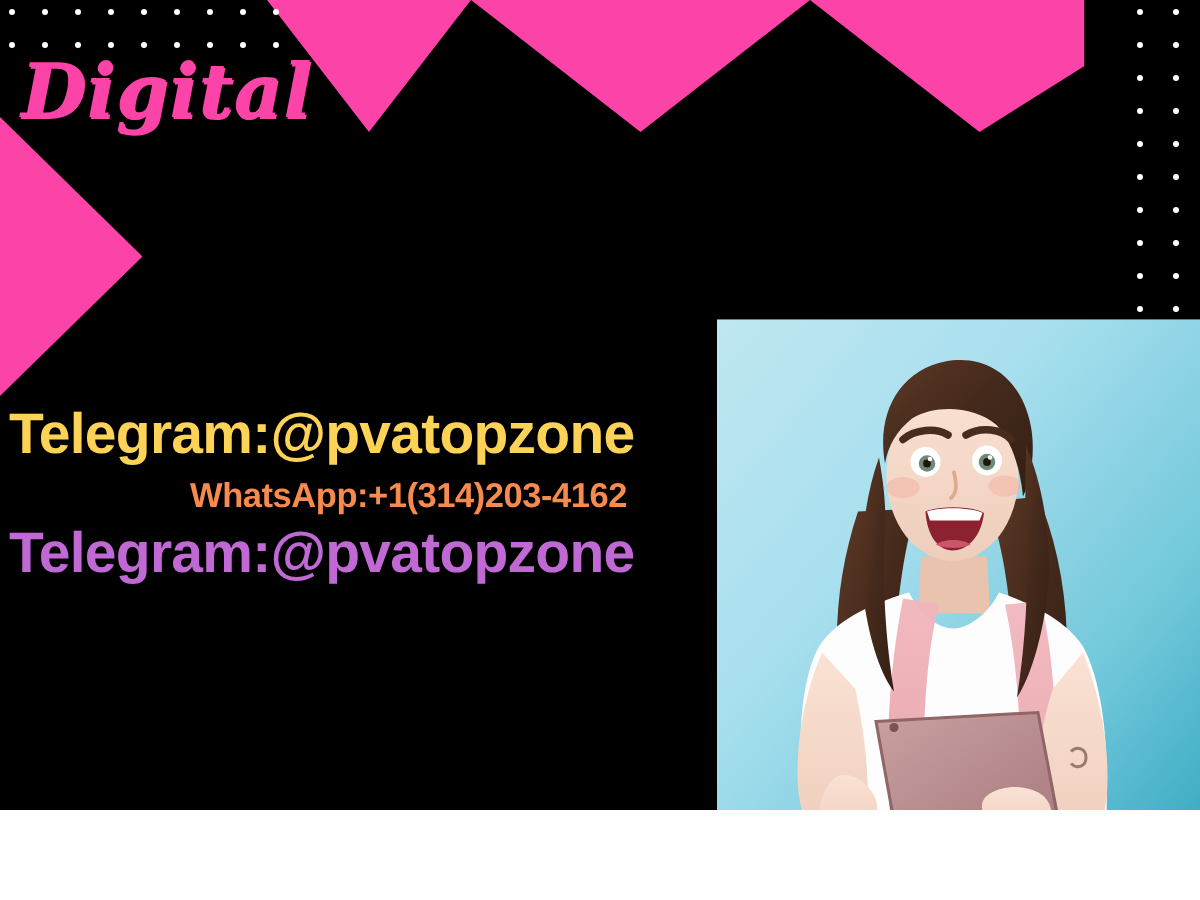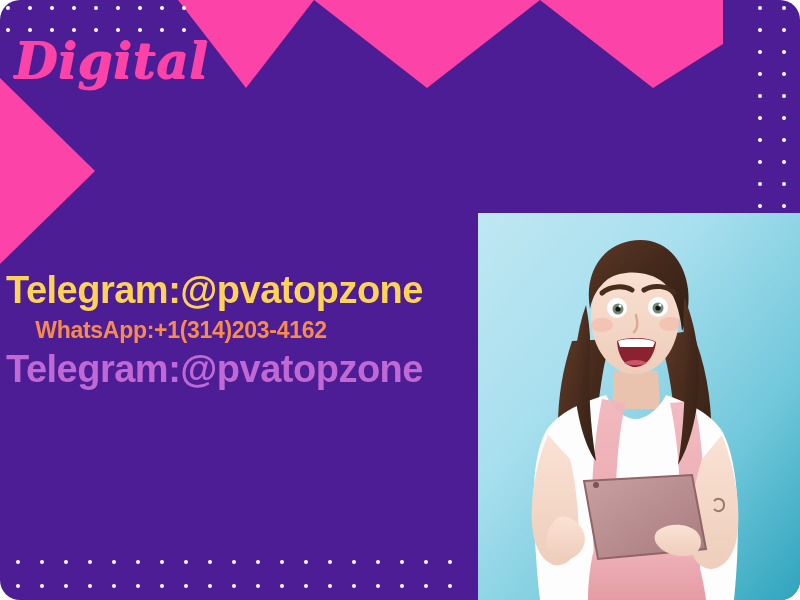--- a/index.html
+++ b/index.html
@@ -3,25 +3,24 @@
 <meta charset="utf-8">
 <style>
   html, body {
     margin: 0;
     padding: 0;
     background: #ffffff;
   }
   #banner {
     position: relative;
     width: 800px;
-    height: 600px;
+    height: 540px;
     overflow: hidden;
-    background: #4c1d95;
+    background: #000000;
     font-family: "Liberation Sans", sans-serif;
-    border-radius: 20px;
   }
 
   
   .dotgrid {
     position: absolute;
     pointer-events: none;
   }
   .dotgrid .dot {
     position: absolute;
     width: 4px;
@@ -98,22 +97,22 @@
     line-height: 1.18;
     letter-spacing: -0.5px;
     color: #fcd257;
     padding-left: 6px;
   }
   #contact-2 {
     font-size: 23px;
     line-height: 1.5;
     letter-spacing: -0.3px;
     color: #f78b4e;
-    text-align: center;
-    padding-right: 116px;
+    text-align: right;
+    padding-right: 60px;
   }
   #contact-3 {
     font-size: 38px;
     line-height: 1.2;
     letter-spacing: -0.5px;
     color: #c069d4;
     padding-left: 6px;
   }
 
   

